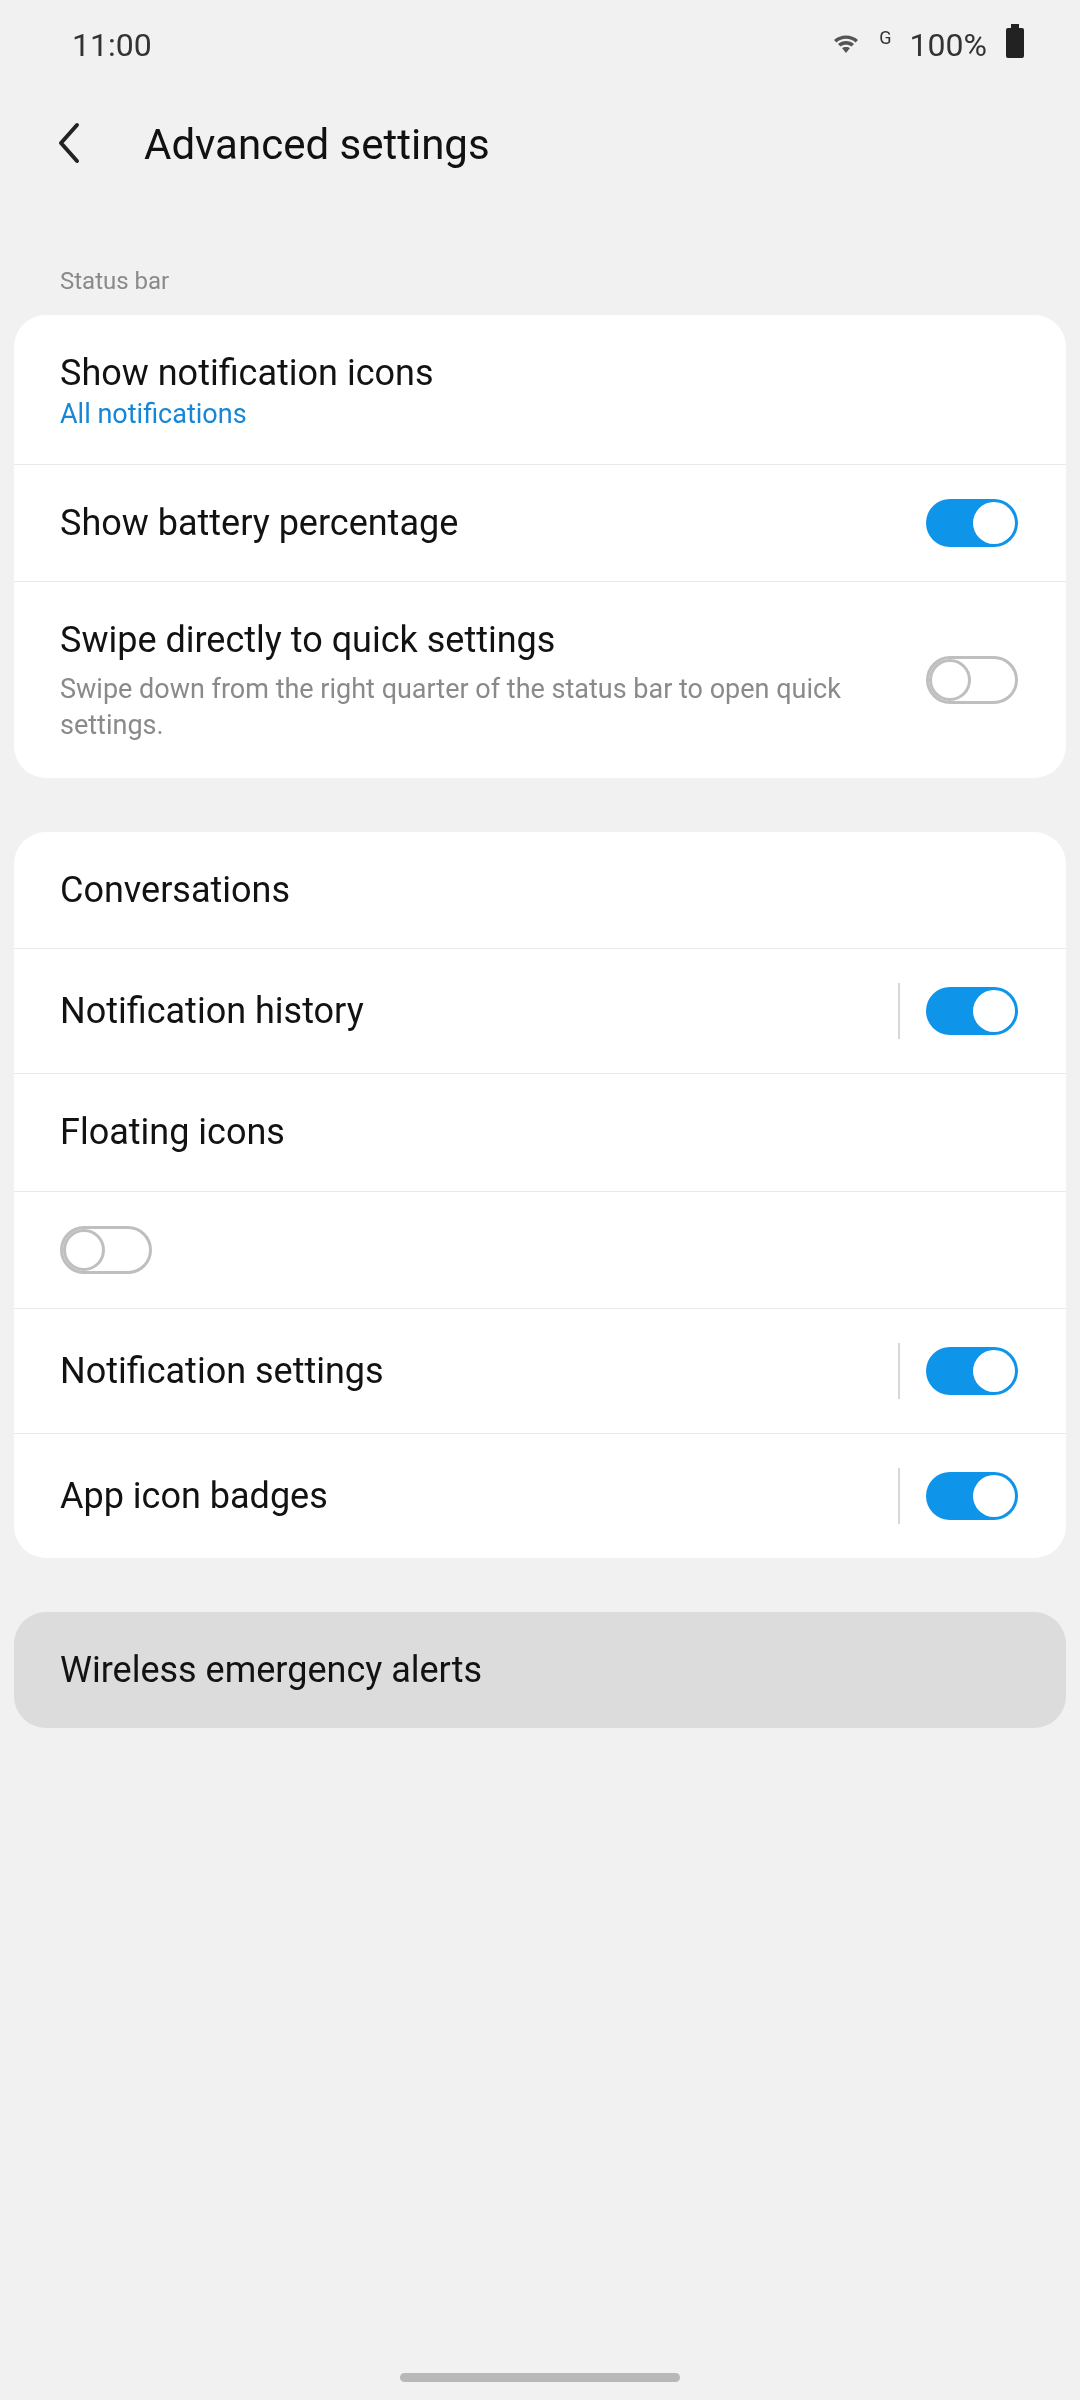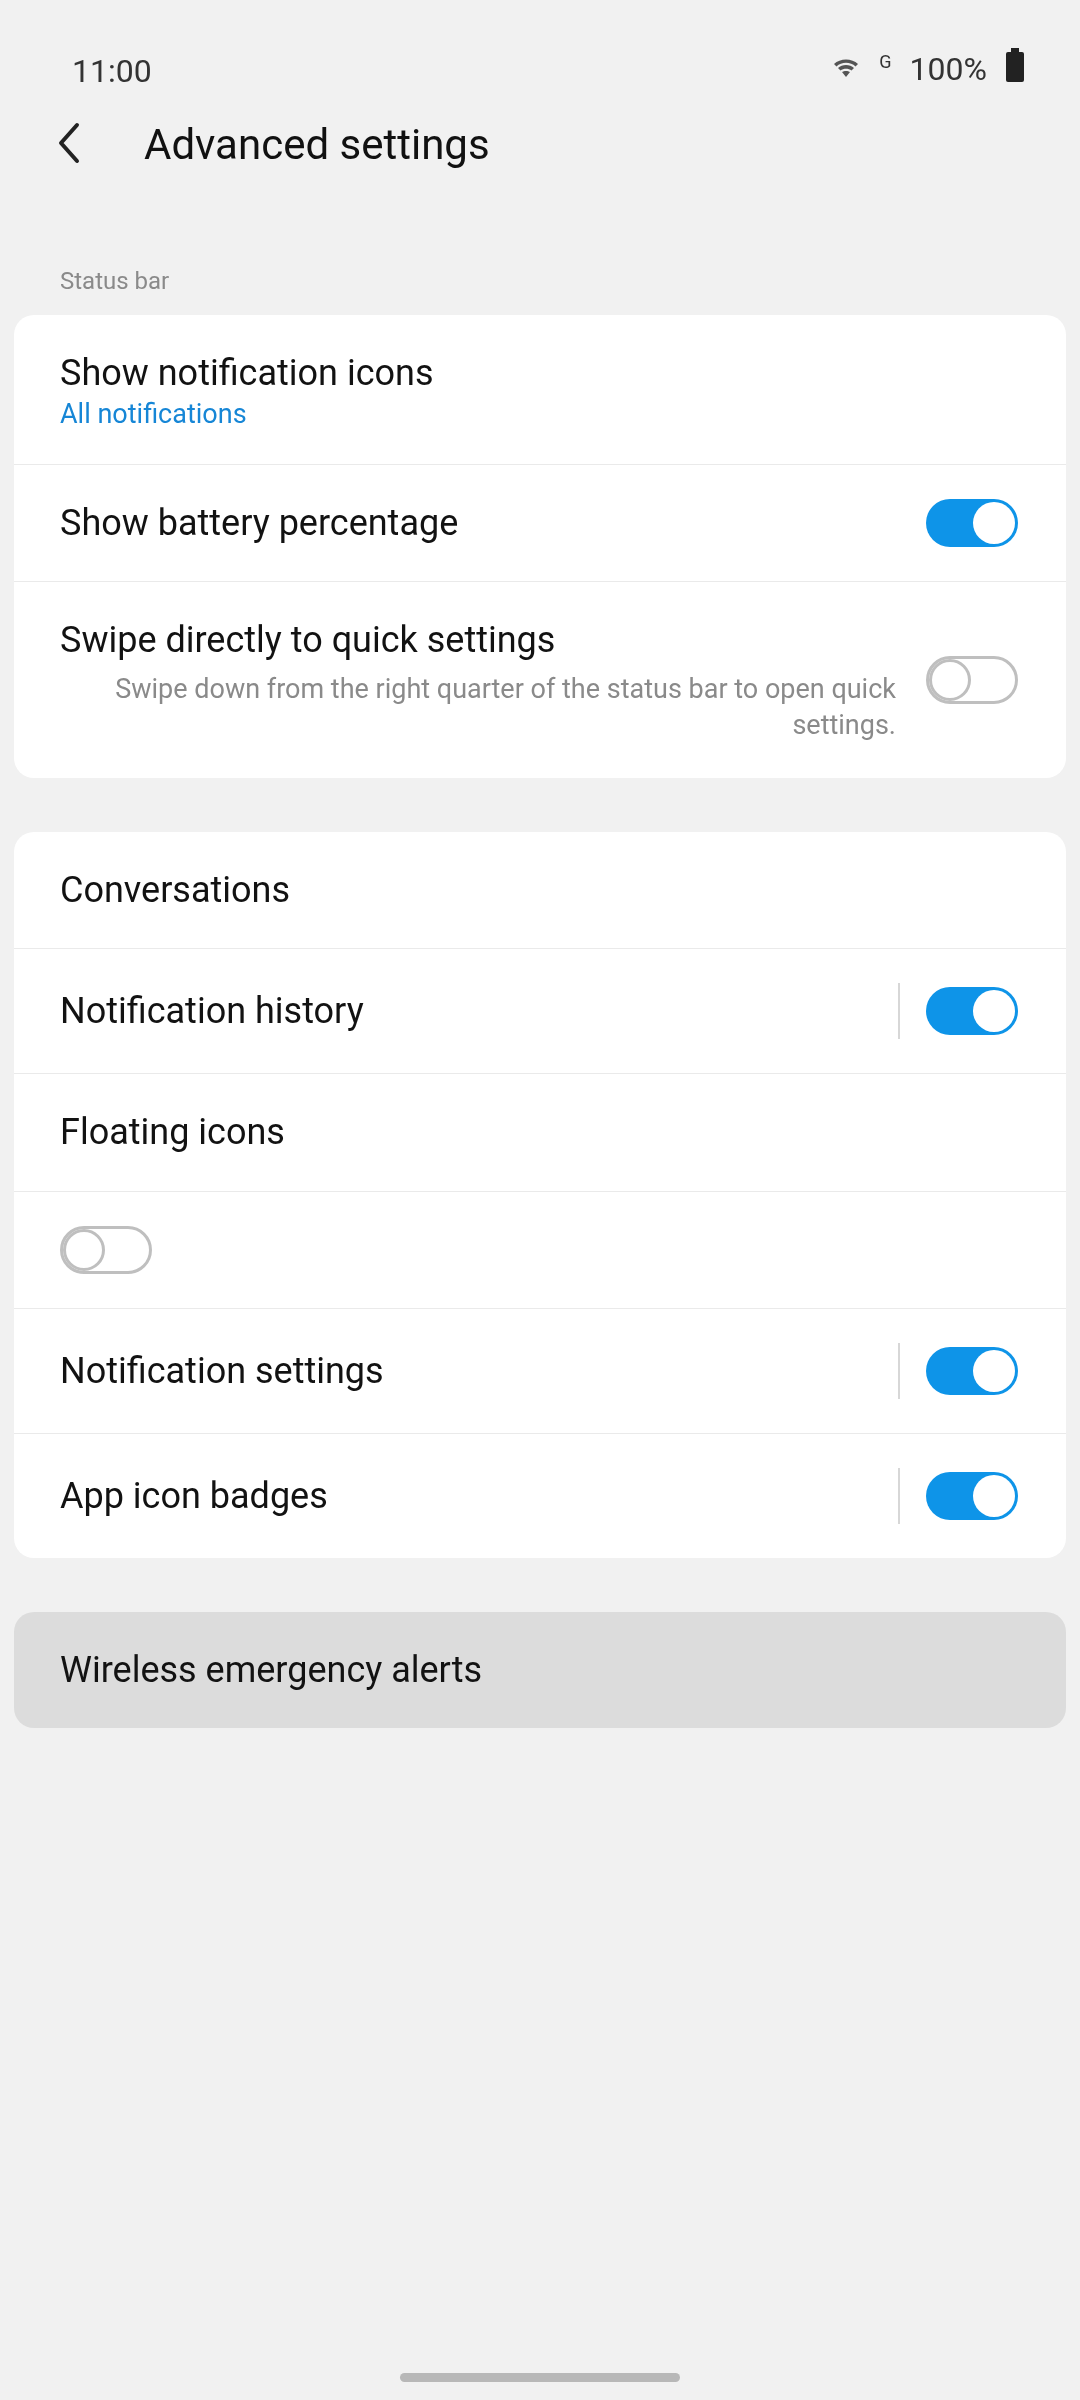--- a/index.html
+++ b/index.html
@@ -6,21 +6,21 @@
   html, body {
     width: 1080px;
     height: 2400px;
     font-family: -apple-system, BlinkMacSystemFont, "Segoe UI", Roboto, sans-serif;
     background: #f1f1f1;
     color: #000;
   }
   .status-bar {
     height: 90px;
     display: flex;
-    align-items: flex-end;
+    align-items: center;
     justify-content: space-between;
     padding: 0 55px 0 72px;
     font-size: 32px;
     color: #333;
   }
   .status-left { font-weight: 400; }
   .status-right {
     display: flex;
     align-items: center;
     gap: 18px;
@@ -43,21 +43,21 @@
   .back-chevron { width: 28px; height: 44px; }
 
   .section-label {
     font-size: 24px;
     color: #8a8a8a;
     padding: 38px 0 20px 60px;
   }
 
   .card {
     background: #fff;
-    border-radius: 20px;
+    border-radius: 32px;
     margin: 0 14px;
     overflow: hidden;
   }
   .card + .card { margin-top: 54px; }
   .card.grey { background: #dcdcdc; }
 
   .row {
     display: flex;
     align-items: center;
     justify-content: space-between;
@@ -73,21 +73,20 @@
   }
   .row .sub-accent {
     font-size: 27px;
     color: #1686d6;
   }
   .row .sub-muted {
     font-size: 27px;
     color: #8a8a8a;
     margin-top: 6px;
     line-height: 1.35;
-    text-align: right;
   }
 
   .right-group {
     display: flex;
     align-items: center;
     gap: 26px;
   }
   .vdiv {
     width: 2px;
     height: 56px;

